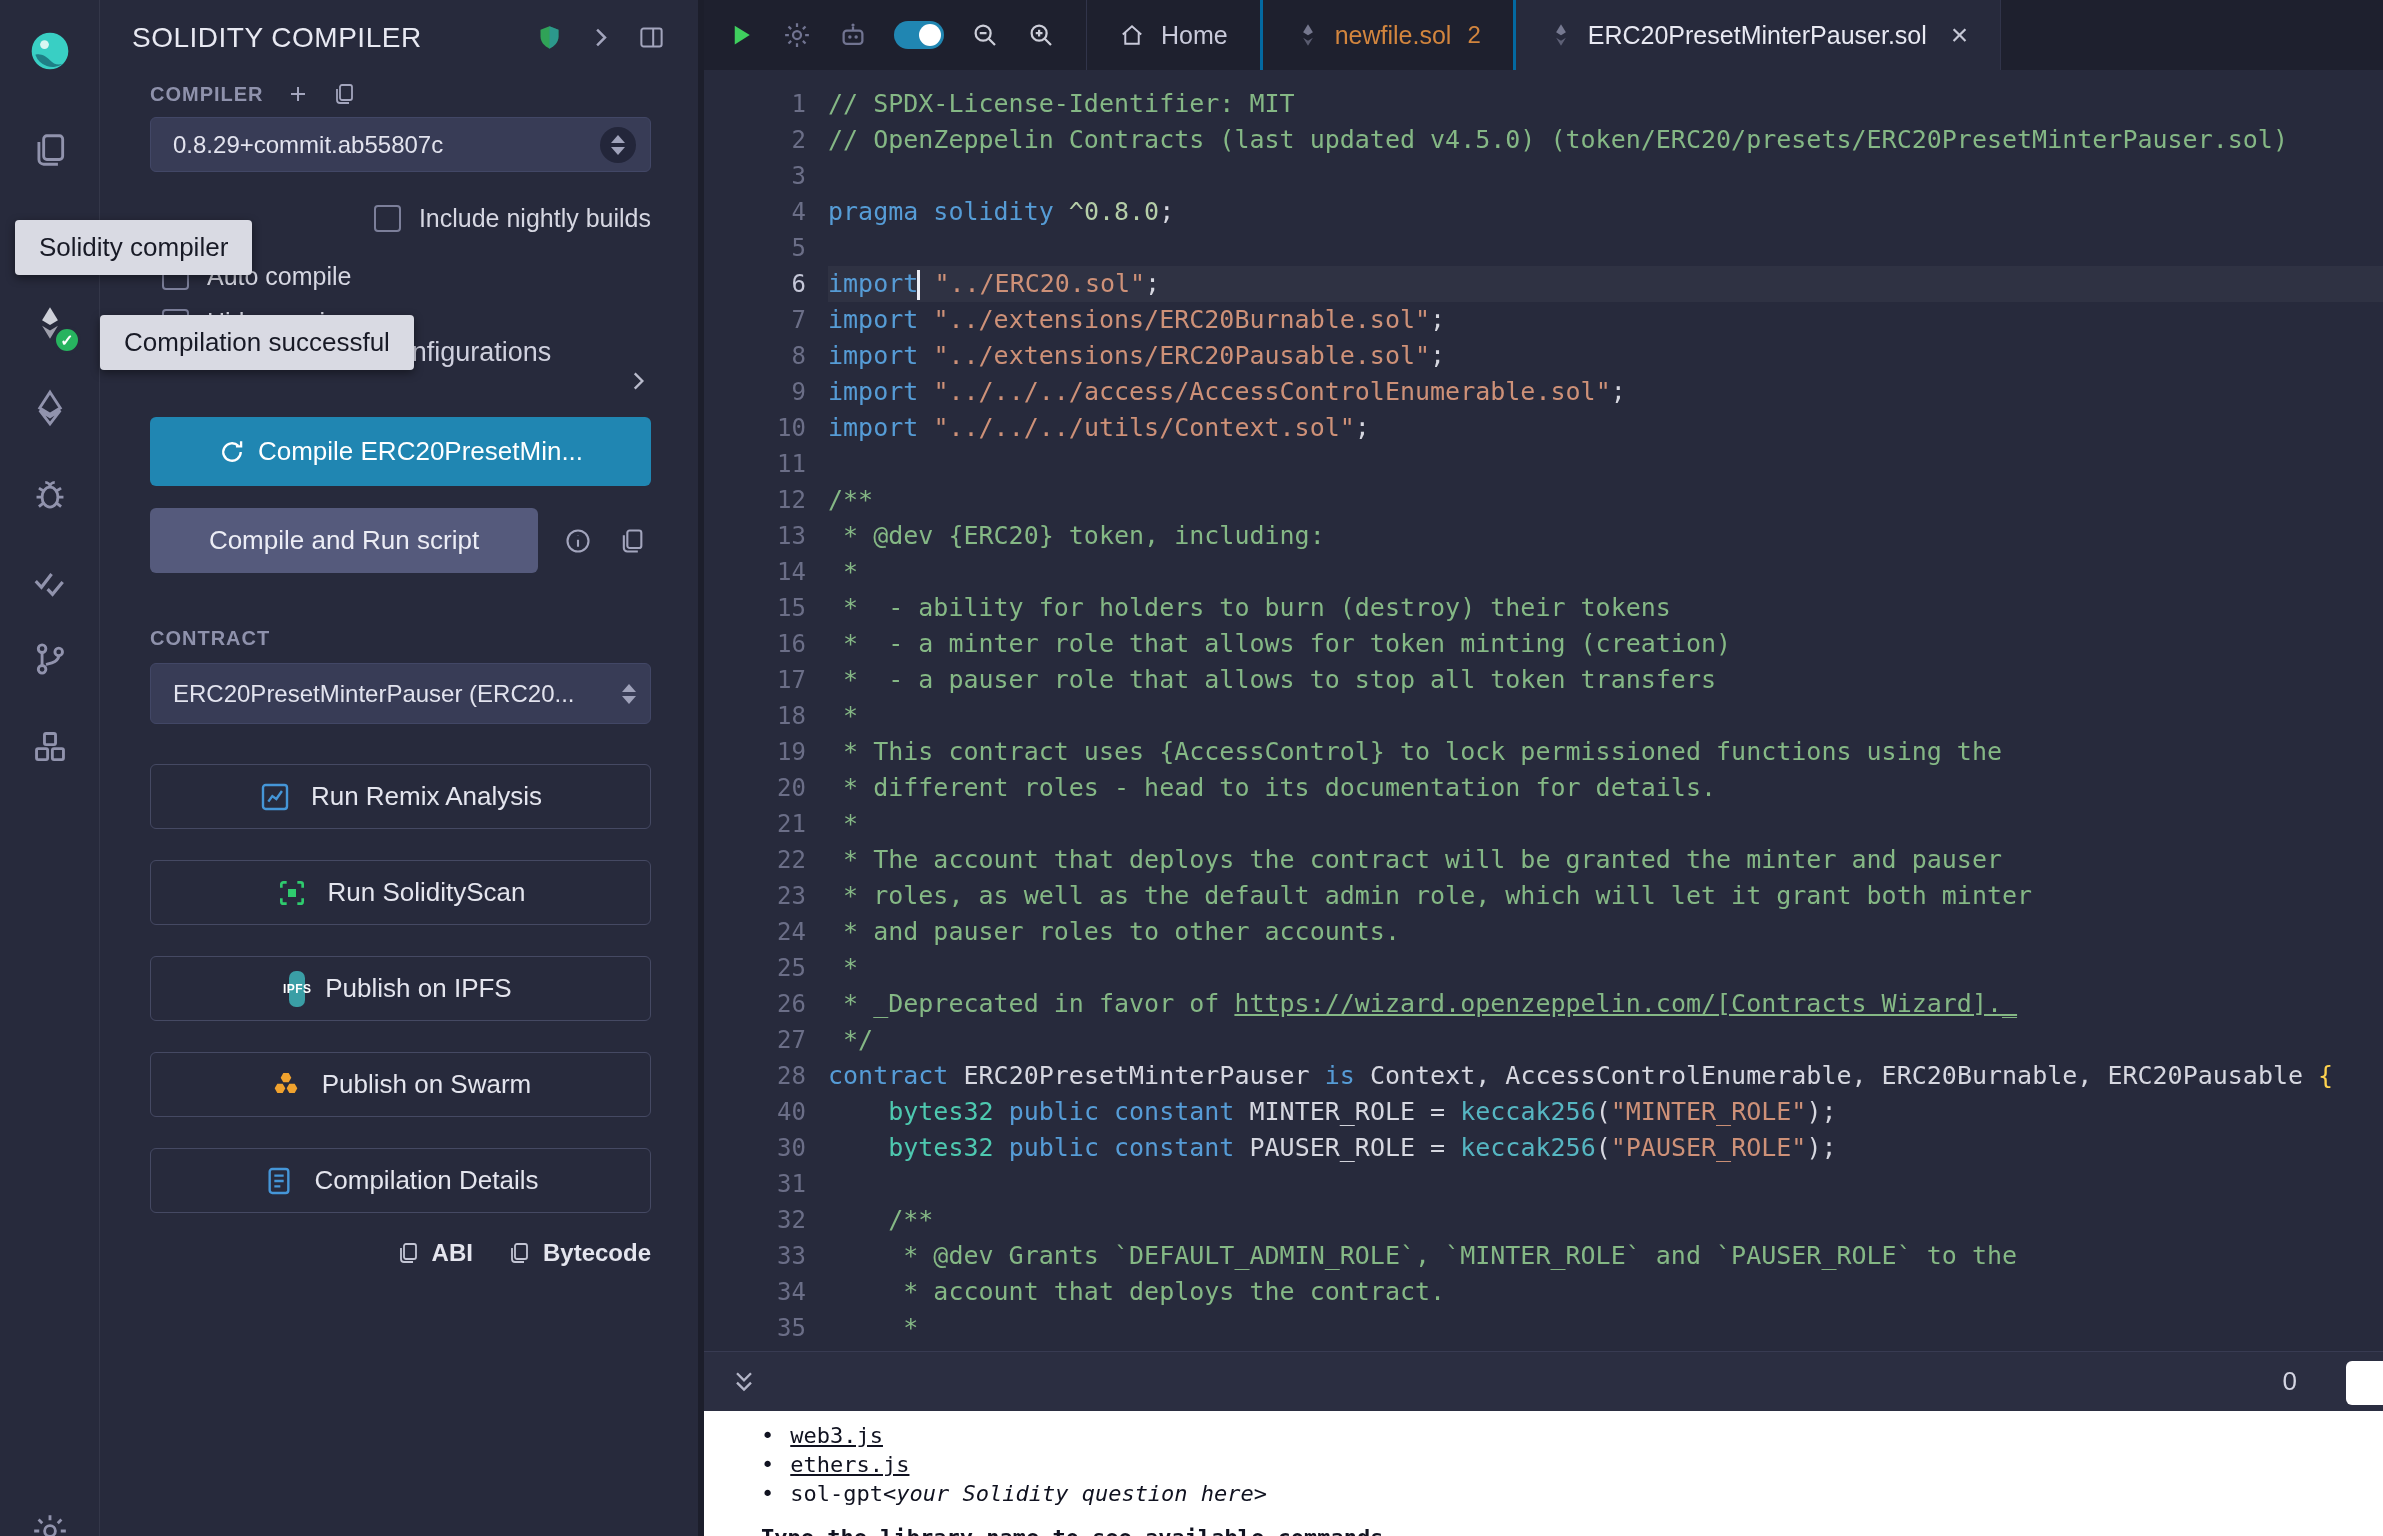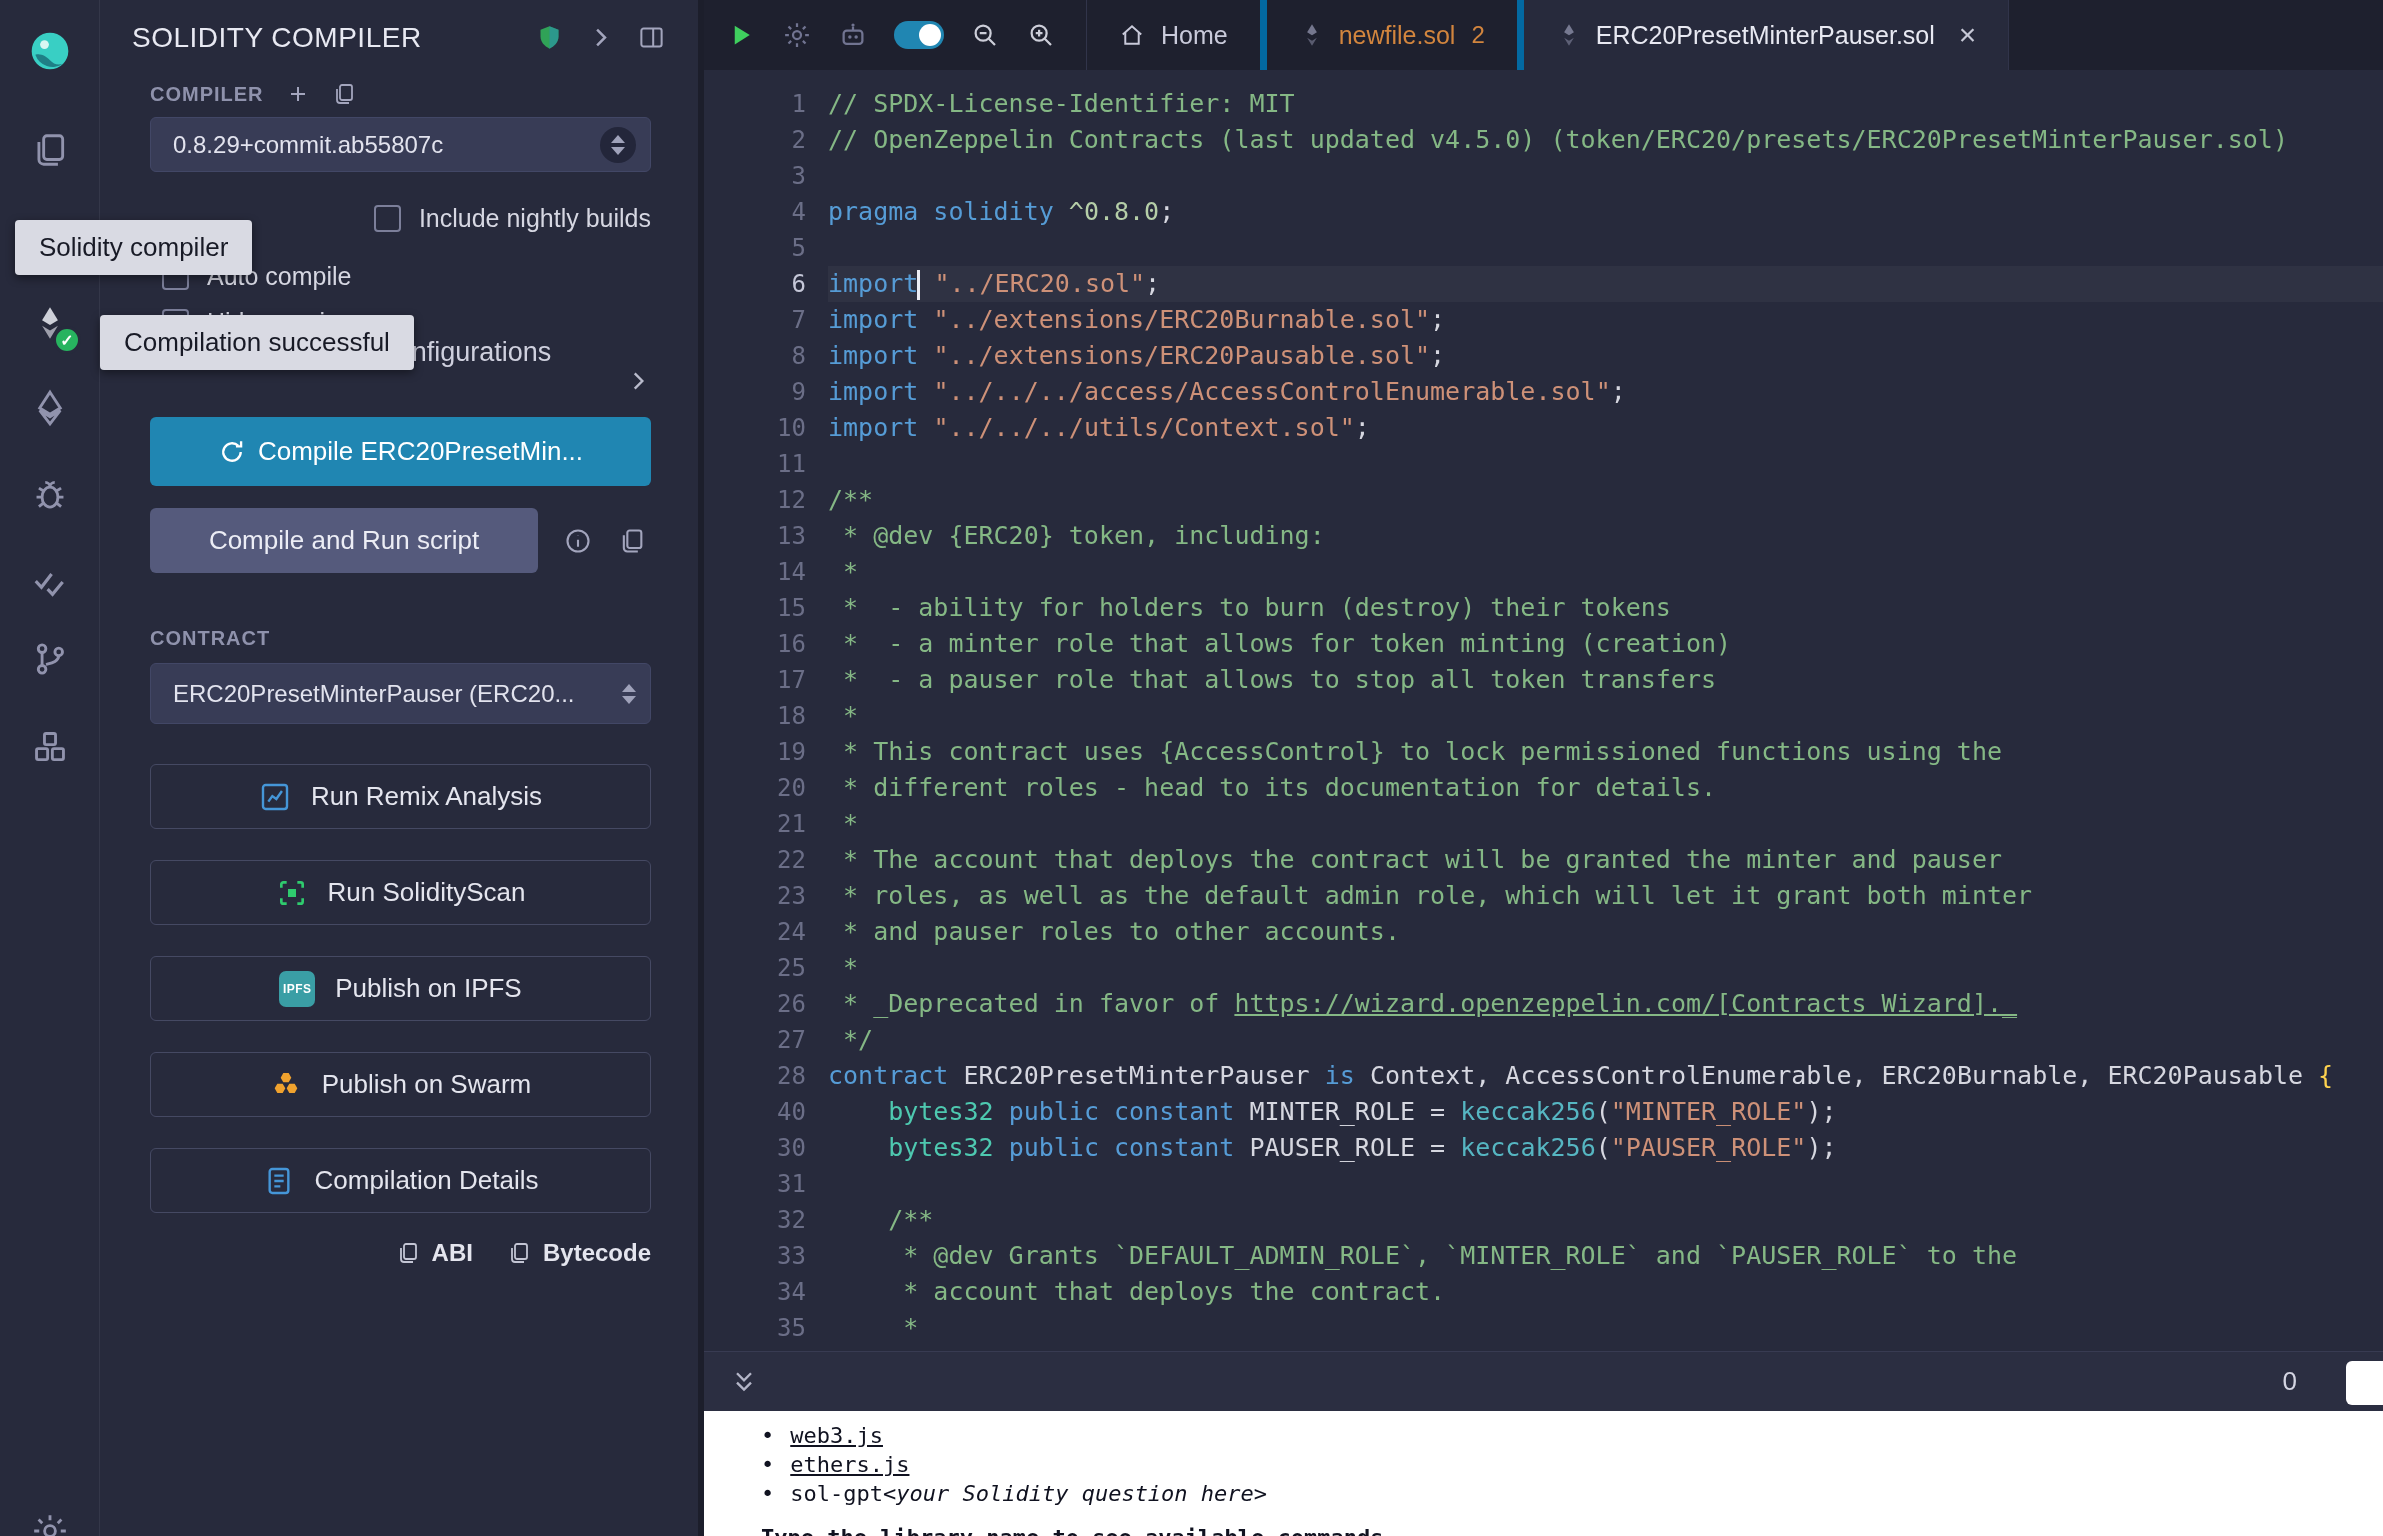--- a/index.html
+++ b/index.html
@@ -41,36 +41,36 @@
   .advanced-row svg { width:26px; height:26px; }
   .btn-primary { margin-top:46px; height:69px; width:100%; background:#2086b2; border:none; border-radius:6px; color:#fff; font-size:26px; font-family:inherit; display:flex; align-items:center; justify-content:center; gap:12px; cursor:pointer; }
   .btn-primary svg { width:28px; height:28px; }
   .run-row { margin-top:22px; display:flex; align-items:center; gap:26px; }
   .btn-secondary { height:65px; width:388px; background:#555a7c; border:none; border-radius:6px; color:#ecedf5; font-size:26px; font-family:inherit; display:flex; align-items:center; justify-content:center; cursor:pointer; }
   .contract-label { margin-top:50px; height:30px; display:flex; align-items:center; }
   .select.contract { margin-top:10px; height:61px; }
   .actions { margin-top:40px; display:flex; flex-direction:column; gap:31px; }
   .btn-outline { height:65px; width:100%; background:transparent; border:1px solid #454963; border-radius:6px; color:#e4e5ee; font-size:26px; font-family:inherit; display:flex; align-items:center; justify-content:center; gap:20px; cursor:pointer; }
   .btn-outline svg { width:32px; height:32px; }
-  .icon-ipfs { width:36px; height:36px; border-radius:7px; background:#3a9ea5; color:#fff; font-size:12px; font-weight:bold; display:flex; align-items:center; justify-content:center; letter-spacing:0.5px; }
+  .icon-ipfs { width:16px; height:36px; border-radius:7px; background:#3a9ea5; color:#fff; font-size:12px; font-weight:bold; display:flex; align-items:center; justify-content:center; letter-spacing:0.5px; }
   .abi-row { margin-top:26px; display:flex; align-items:center; justify-content:flex-end; gap:34px; }
   .abi-item { display:flex; align-items:center; gap:12px; font-size:24px; font-weight:bold; color:#e4e5ee; cursor:pointer; }
   .abi-item svg { width:24px; height:24px; color:#c3c5d4; }
 
   
   .main { position:absolute; left:704px; top:0; right:0; bottom:0; display:flex; flex-direction:column; }
   .tabbar { height:70px; background:#1e202e; display:flex; align-items:stretch; flex:0 0 auto; }
   .tools { display:flex; align-items:center; gap:26px; padding:0 30px 0 22px; }
   .tools .ticon { display:flex; align-items:center; justify-content:center; cursor:pointer; color:#717491; }
   .tools .ticon svg { width:30px; height:30px; }
   .ticon.play { color:#3fcf5e; }
   .ticon.zoom { color:#cdced9; }
   .toggle { width:50px; height:28px; border-radius:14px; background:#2086b2; position:relative; cursor:pointer; }
   .toggle .knob { position:absolute; right:3px; top:3px; width:22px; height:22px; border-radius:50%; background:#fff; }
-  .tab { display:flex; align-items:center; padding:0 32px; font-size:25px; color:#c9cada; border-right:7px solid #0369a1; cursor:pointer; white-space:nowrap; }
+  .tab { display:flex; align-items:center; padding:0 32px; font-size:25px; color:#c9cada; border-right:3px solid #0369a1; cursor:pointer; white-space:nowrap; }
   .tab.home { border-left:1px solid #31344a; gap:16px; }
   .tab .sol-icon { color:#8b8da6; display:flex; margin-right:14px; }
   .tab svg { width:26px; height:26px; }
   .tab.modified { color:#d2853e; }
   .tab .badge { color:#d2853e; margin-left:16px; font-size:24px; }
   .tab.active { background:#272a3c; color:#e8e9f2; border-right:1px solid #31344a; }
   .tab .close { margin-left:24px; font-size:30px; color:#c6c8d6; line-height:1; cursor:pointer; }
 
   
   .editor { flex:1 1 auto; display:flex; overflow:hidden; background:#272a3c; padding-top:16px; }

